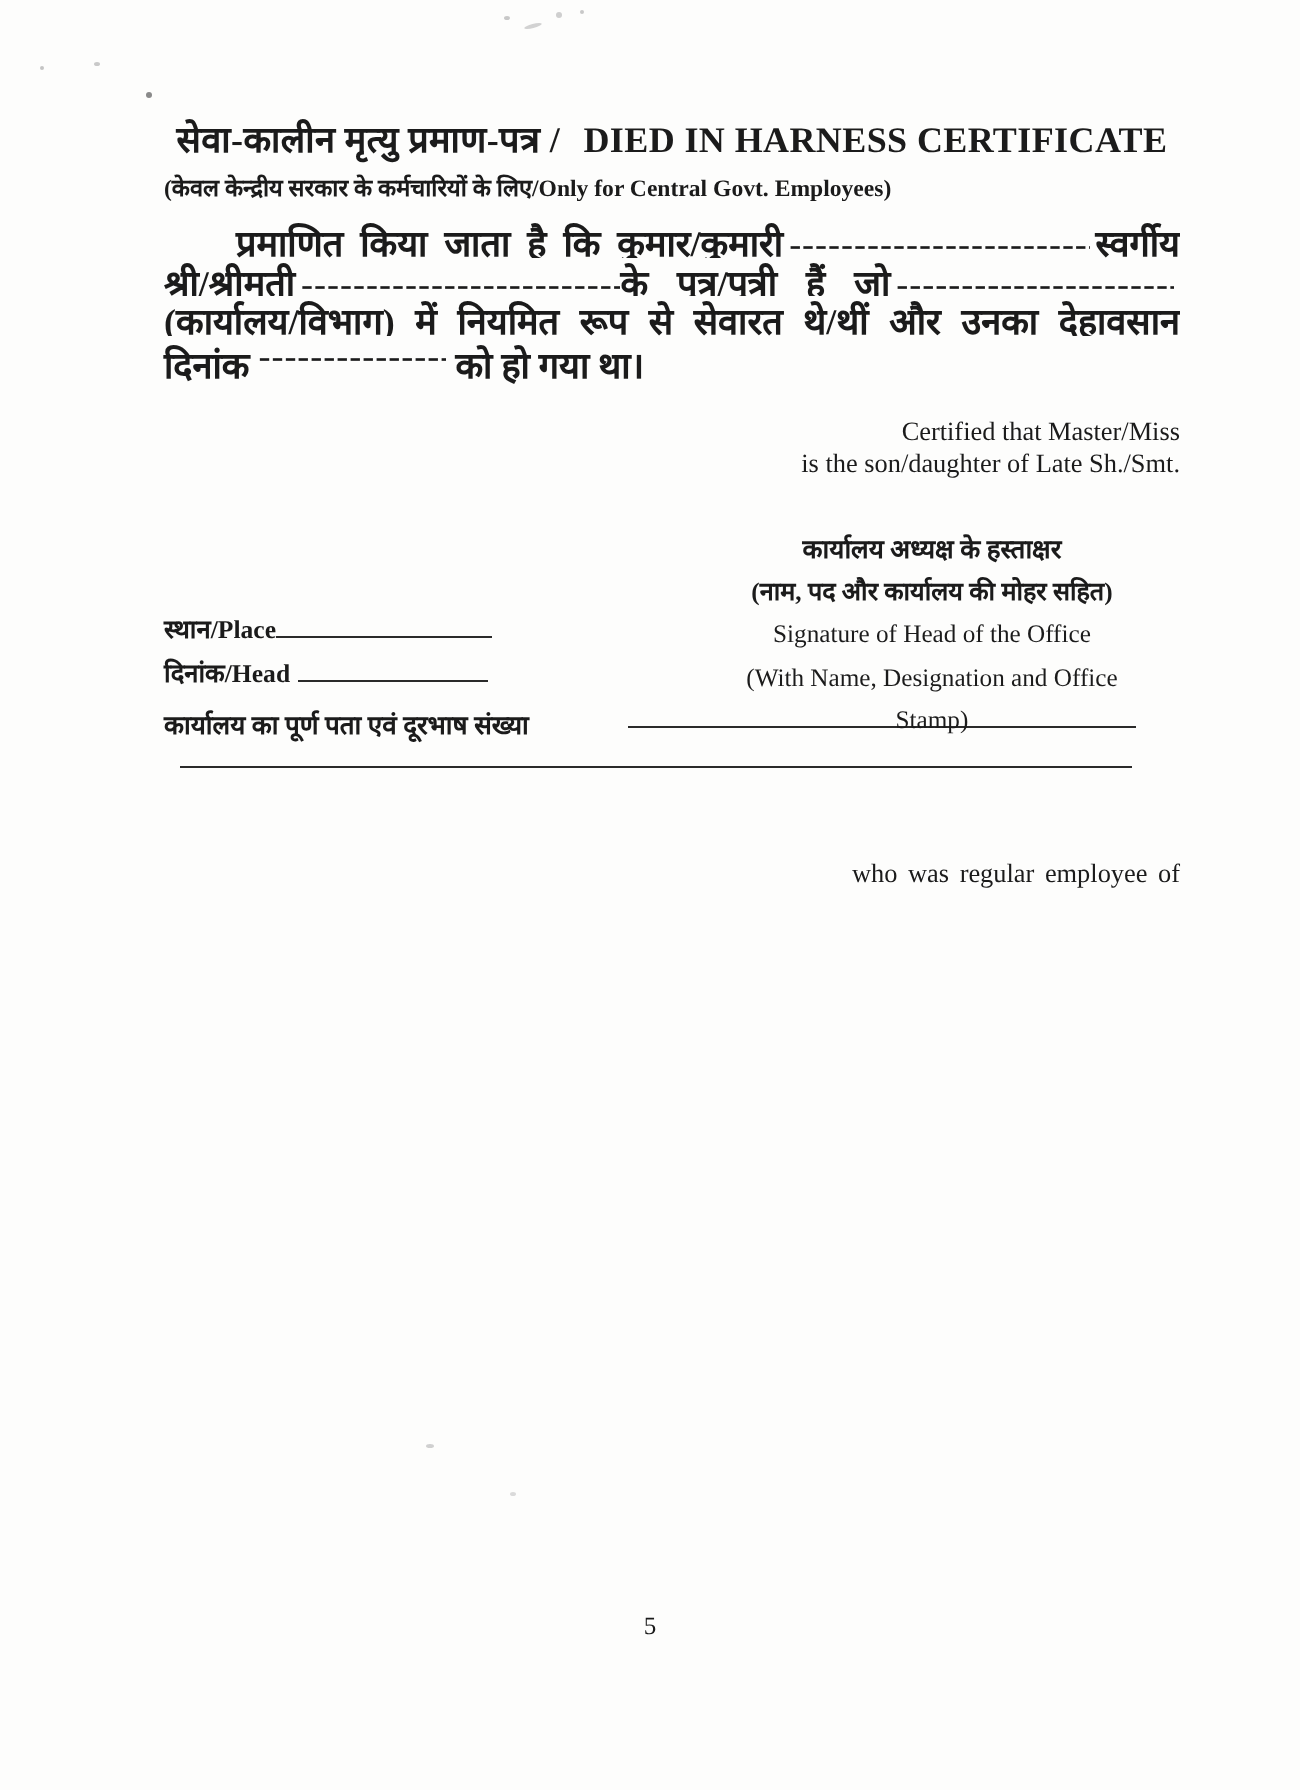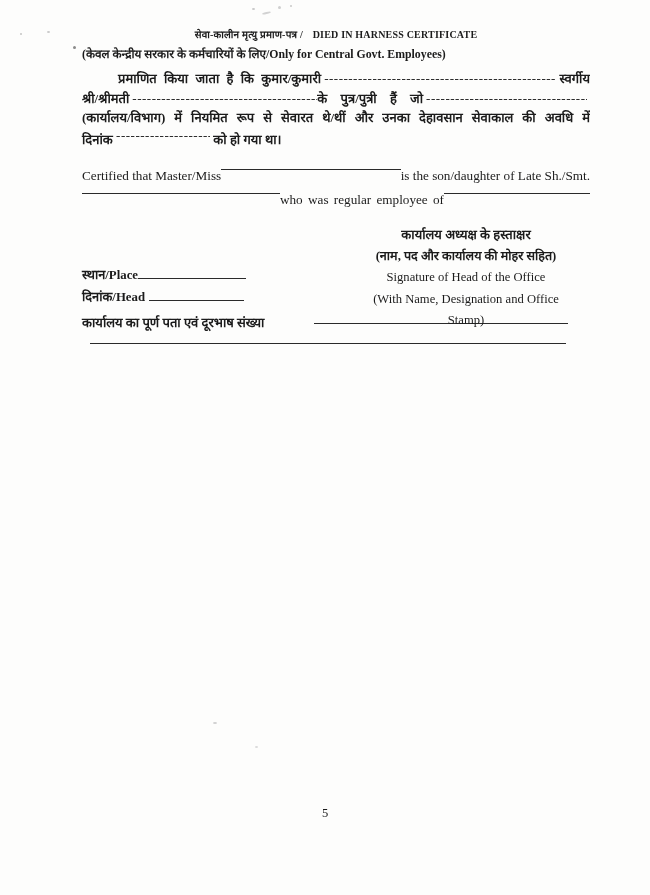--- a/index.html
+++ b/index.html
@@ -11,36 +11,36 @@
     overflow: hidden;
     color: #1b1b1b;
     font-family: "Liberation Serif", serif;
     -webkit-font-smoothing: antialiased;
   }
   .content { padding: 0 60px 0 82px; }
 
   .hi { font-family: "Liberation Serif", serif; font-weight: 700; }
 
   .title-line {
-    margin-top: 27px;
+    margin-top: 57px;
     text-align: center;
-    font-size: 10px;
+    font-size: 18px;
     font-weight: 700;
     letter-spacing: 0.2px;
     white-space: nowrap;
   }
   .title-line .en-part { margin-left: 7px; }
   .subtitle {
     margin-top: 4px;
     font-size: 11.8px;
     font-weight: 700;
   }
 
   
-  .hindi-para { margin-top: 7px; font-size: 13px; font-weight: 700; }
+  .hindi-para { margin-top: 7px; font-size: 18px; font-weight: 700; }
   .hp-line { display: flex; align-items: baseline; height: 19.5px; overflow: hidden; }
   .hp-indent { flex: 0 0 36px; }
   .dfill {
     flex: 1 1 0;
     overflow: hidden;
     white-space: nowrap;
     font-weight: 400;
     letter-spacing: 0.5px;
     margin: 0 3px;
   }
@@ -54,21 +54,21 @@
     font-weight: 400;
     letter-spacing: 0.5px;
   }
   .ws1 { word-spacing: 4px; }
   .ws2 { word-spacing: 10px; }
   .hp-just { text-align: justify; text-align-last: justify; height: 19.5px; overflow: hidden; }
   .hp-last { height: 19.5px; }
 
   
   .english-para { margin-top: 21px; font-size: 13.2px; }
-  .eline { display: flex; align-items: flex-start; height: 23.5px; }
+  .eline { display: flex; align-items: flex-end; height: 23.5px; flex-direction: column; }
   .ublank {
     border-bottom: 1px solid #2a2a2a;
     margin-bottom: -2px;
     min-height: 1px;
   }
   .eb1 { flex: 1 1 auto; }
   .eb-left { flex: 0 0 198px; }
   .eb-mid { flex: 1 1 auto; }
   .eb-date { flex: 0 0 112px; }
   .nb { white-space: nowrap; }

